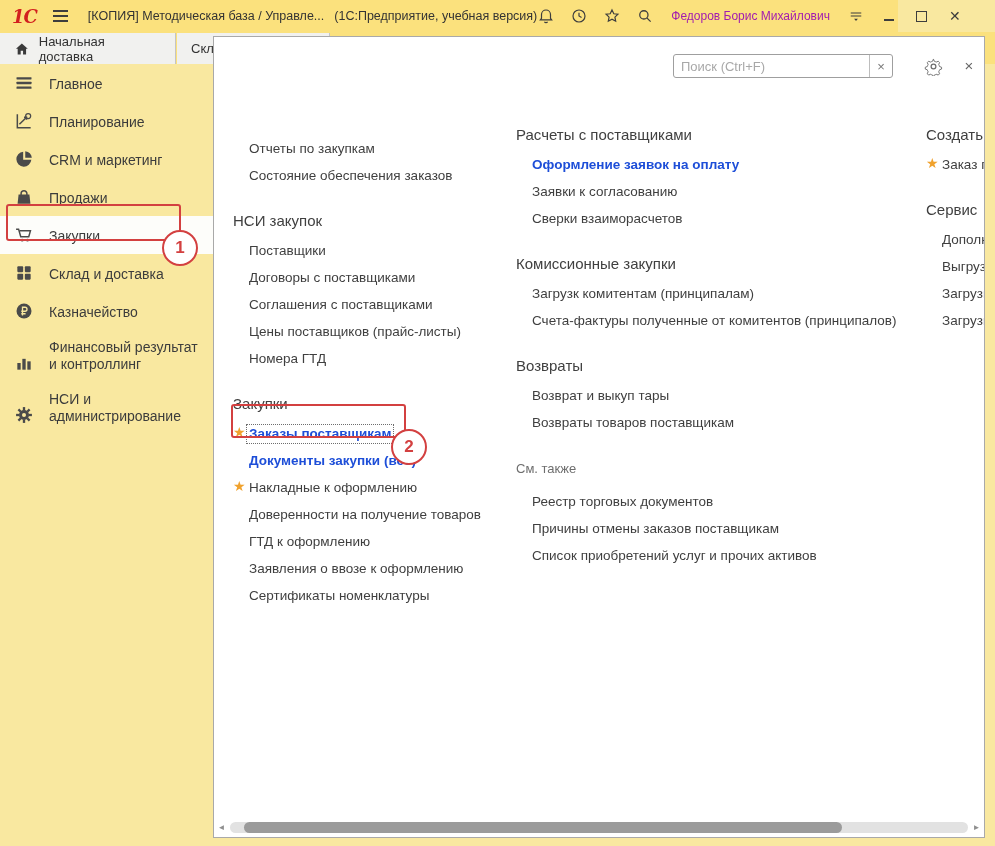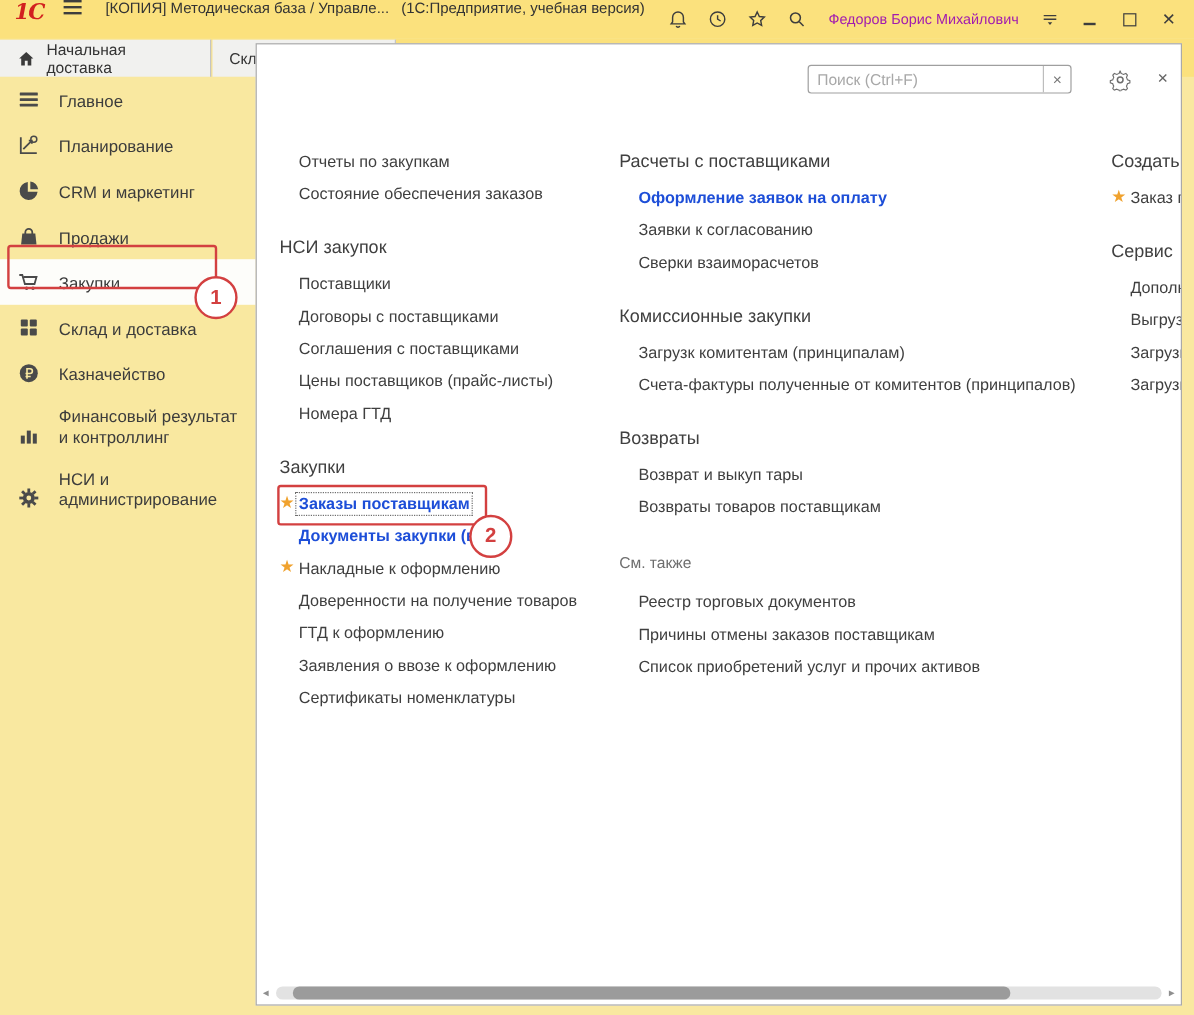--- a/index.html
+++ b/index.html
@@ -3,21 +3,21 @@
 <meta charset="utf-8">
 <style>
   html,body{margin:0;padding:0}
   body{
     width:995px;height:846px;position:relative;overflow:hidden;
     background:#f9e8a0;
     font-family:"Liberation Sans",sans-serif;
     -webkit-font-smoothing:antialiased;
   }
   
-  .titlebar{position:absolute;left:0;top:0;width:995px;height:32px;background:#fbe17d;display:flex;z-index:5}
+  .titlebar{position:absolute;left:0;top:0;width:898px;height:32px;background:#fbe17d;display:flex;align-items:center;z-index:5}
   .logo{color:#d2201f;font-weight:bold;font-style:italic;font-family:"DejaVu Serif",serif;font-size:18px;margin-left:12px;letter-spacing:-1px}
   .hamburger{margin-left:16px;display:inline-flex;flex-direction:column;gap:3px;cursor:pointer}
   .hamburger i{display:block;width:15px;height:2px;background:#3d3d3d}
   .tb-title{font-size:12.5px;color:#333;margin-left:20px;white-space:nowrap}
   .tb-sub{font-size:12.5px;color:#333;margin-left:10px;white-space:nowrap}
   .tb-right{margin-left:auto;display:flex;align-items:center;gap:15px;margin-right:12px}
   .tbicon{display:inline-flex;cursor:pointer}
   .tb-user{font-size:12px;color:#a21caf;white-space:nowrap;margin:0 2px}
   .winbtn{display:inline-flex;align-items:center;justify-content:center;width:18px;height:18px;color:#3d3d3d;cursor:pointer}
   .minbar{width:10px;height:2px;background:#3d3d3d;display:block;margin-top:8px}
@@ -48,21 +48,21 @@
   .col1{left:19px;width:278px}
   .col2{left:302px;width:430px}
   .col3{left:712px;width:180px}
   .mh{color:#404040;font-size:15px;line-height:20px;height:20px;margin:22px 0 6px;white-space:nowrap}
   .mh.first{margin-top:8px}
   .mh-plain{color:#6e6e6e;font-size:13px;line-height:18px;height:18px;margin:24px 0 10px;white-space:nowrap}
   .mi{position:relative;font-size:13.5px;line-height:14px;color:#3f3f3f;padding:6.5px 0 6.5px 16px;cursor:pointer;white-space:nowrap}
   .mi .lbl{display:inline-block}
   .mi.bold .lbl{font-weight:bold;color:#1d4ed8}
   .mi.focus .lbl{outline:1px dotted #6e6e6e;outline-offset:2px}
-  .mi.mt4{margin-top:4px}
+  .mi.mt4{margin-top:18px}
   .star{position:absolute;left:0px;top:5px;color:#f0a22e;font-size:14px;line-height:14px}
   
   .hscroll{position:absolute;left:2px;right:2px;bottom:2px;height:15px;display:flex;align-items:center;gap:3px}
   .harrow{width:11px;font-size:8px;color:#8f8f8f;text-align:center;cursor:pointer;user-select:none}
   .htrack{flex:1;height:11px;background:#e2e2e2;border-radius:6px;position:relative;cursor:pointer}
   .hthumb{position:absolute;left:14px;top:0;width:598px;height:11px;background:#9b9b9b;border-radius:6px;cursor:grab}
   
   .ann-rect{position:absolute;border:2px solid #d34040;border-radius:3px;z-index:40;pointer-events:none}
   .r1{left:6px;top:204px;width:171px;height:33px}
   .r2{left:231px;top:404px;width:171px;height:30px}

